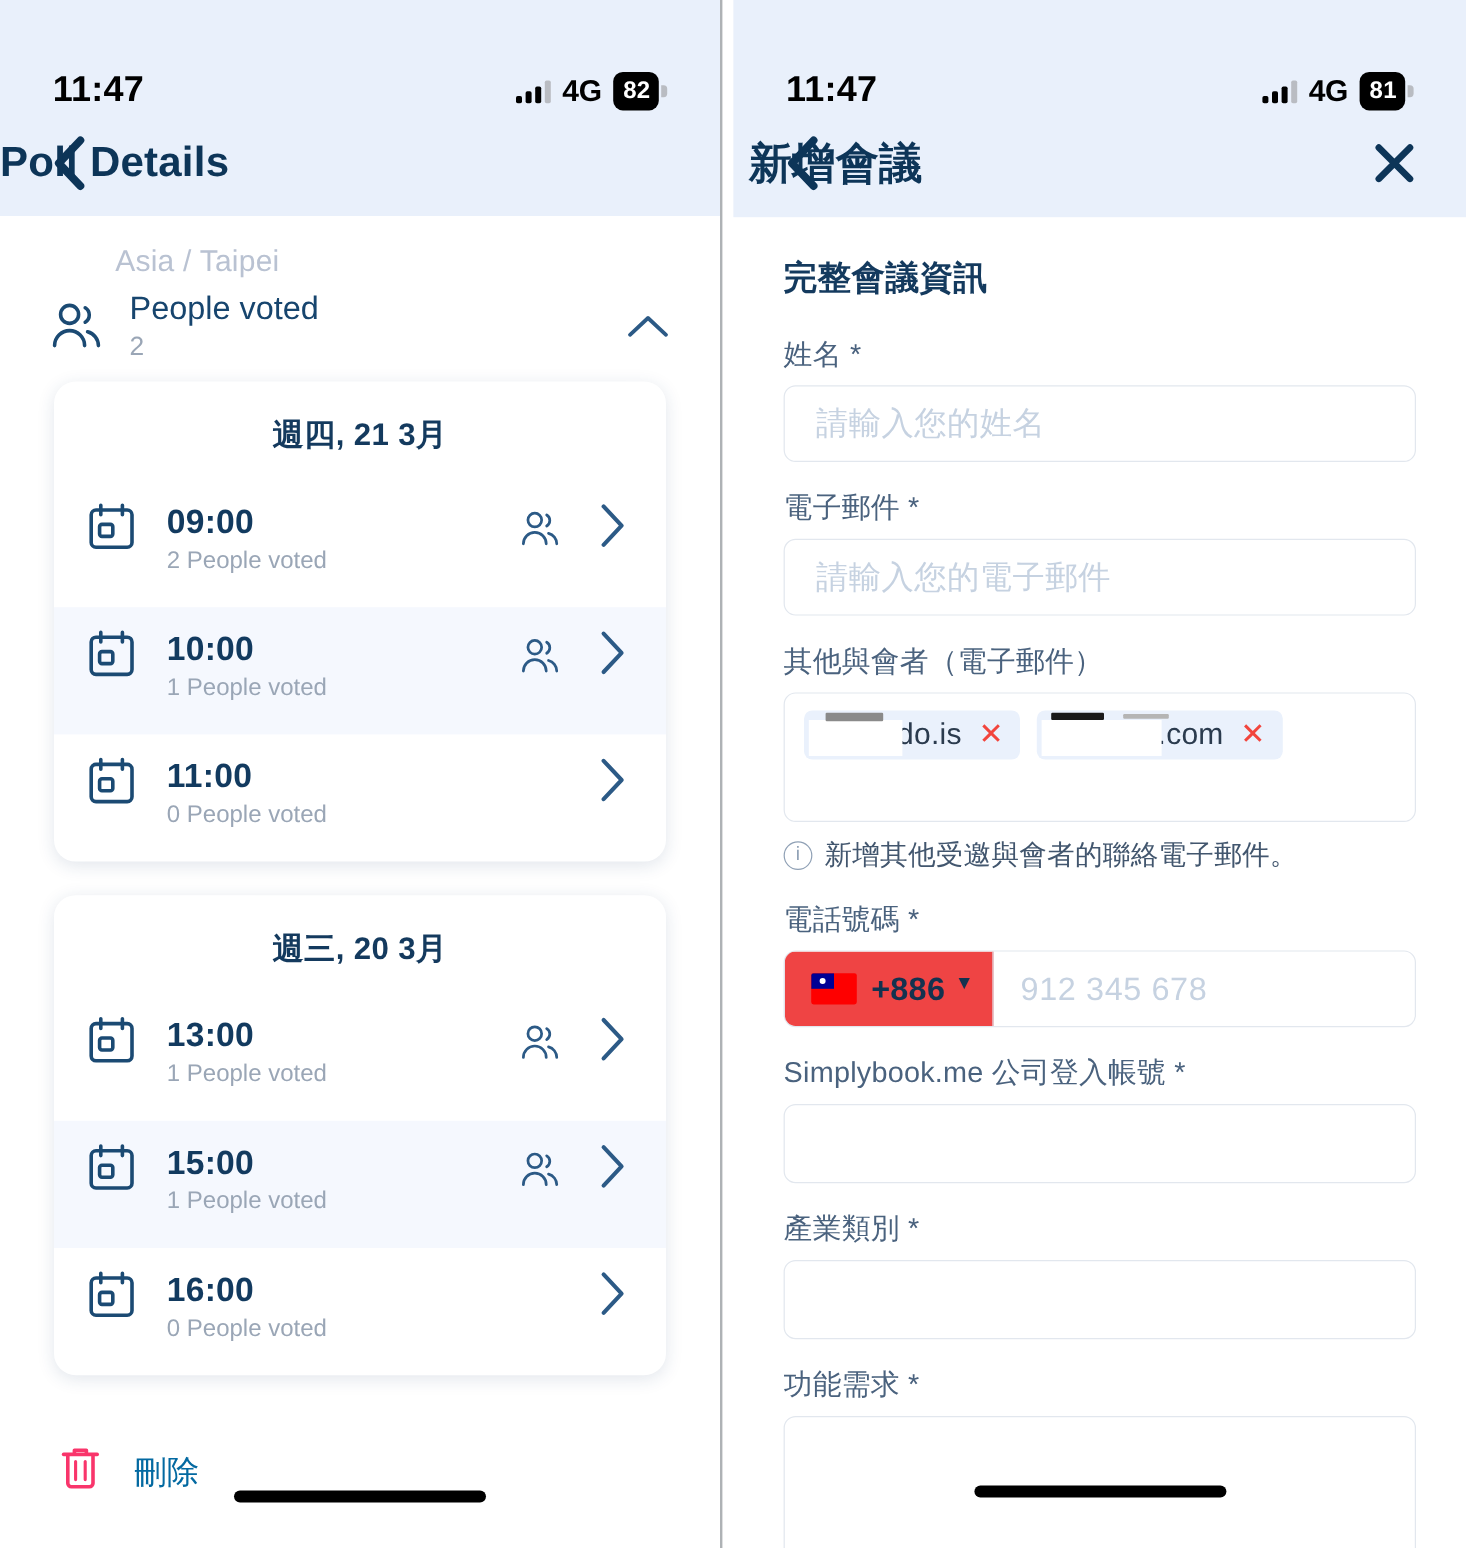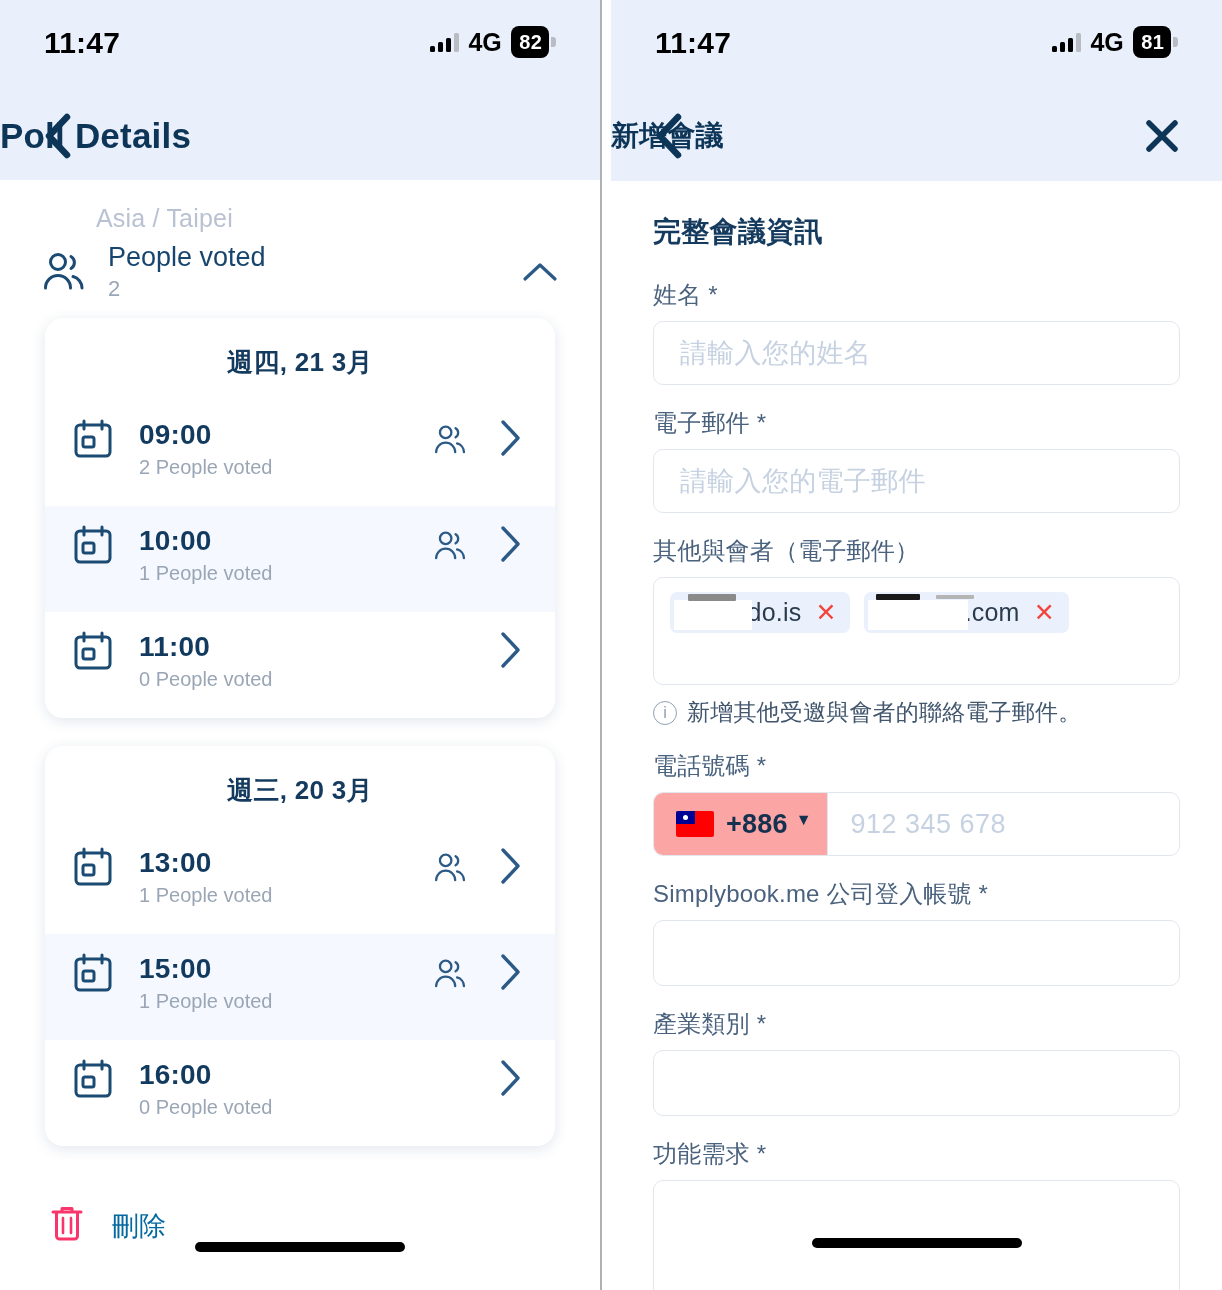--- a/index.html
+++ b/index.html
@@ -15,21 +15,21 @@
   .panel-left  { width: 600px; }
   .divider { width: 2px; height: 1290px; background: #aeb2b5; flex: 0 0 2px; margin: 0 9px 0 0; }
   .panel-right { width: 611px; }
 
   
   .header-block { background: #e9f0fb; width: 100%; position: relative; z-index: 5; }
   .panel-left  .header-block { height: 180px; }
   .panel-right .header-block { height: 181px; }
 
   .statusbar {
-    height: 92px; display: flex; align-items: flex-start;
+    height: 92px; display: flex; align-items: flex-end;
     justify-content: space-between; padding: 26px 44px 0 44px;
   }
   .sb-time { font-size: 30px; font-weight: 700; color: #000; letter-spacing: 0.2px; }
   .sb-right { display: flex; align-items: center; gap: 10px; }
   .bars { display: flex; align-items: flex-end; gap: 3px; height: 19px; }
   .bars i { display: block; width: 5px; background: #000; border-radius: 1.5px; }
   .bars i:nth-child(1) { height: 6px; }
   .bars i:nth-child(2) { height: 10px; }
   .bars i:nth-child(3) { height: 14px; }
   .bars i:nth-child(4) { height: 19px; background: #b9bcc2; }
@@ -48,21 +48,21 @@
   .navbar {
     height: 88px; display: flex; align-items: center;
     padding: 0 42px; position: relative;
   }
   .nav-back { width: 44px; cursor: pointer; display: flex; align-items: center; }
   .nav-title {
     position: absolute; left: 0; right: 0; text-align: left;
     font-size: 35px; font-weight: 700; color: #0d3558; letter-spacing: 0.2px;
     pointer-events: none;
   }
-  .panel-right .nav-title { font-size: 28px; }
+  .panel-right .nav-title { font-size: 36px; margin-left: 13px; }
   .nav-close { margin-left: auto; cursor: pointer; display: flex; align-items: center; }
 
   
   .lp-body { position: relative; }
   .tz-clip {
     position: absolute; top: -22px; left: 96px;
     font-size: 25px; color: #b9c2d2; letter-spacing: 0.2px;
   }
 
   .people-row {
@@ -139,21 +139,21 @@
     font-size: 16px; display: flex; align-items: center;
     justify-content: center; flex: 0 0 24px; font-style: normal;
   }
   .hint-text { font-size: 23px; color: #42566e; letter-spacing: 0.2px; }
 
   .phone-box {
     border: 1.5px solid #e2e7ee; border-radius: 10px;
     height: 64px; display: flex; align-items: stretch; overflow: hidden; background: #fff;
   }
   .phone-cc {
-    background: #fca5a5; display: flex; align-items: center; gap: 12px;
+    background: #ef4444; display: flex; align-items: center; gap: 12px;
     padding: 0 16px 0 22px; border-right: 1.5px solid #e2e7ee;
   }
   .flag {
     width: 38px; height: 26px; background: #fe0000; position: relative;
     border-radius: 2px; flex: 0 0 38px; overflow: hidden;
   }
   .flag .canton { position: absolute; left: 0; top: 0; width: 19px; height: 13px; background: #000095; }
   .flag .sun { position: absolute; left: 7px; top: 4.2px; width: 5px; height: 5px; background: #fff; border-radius: 50%; }
   .phone-code { font-size: 27px; font-weight: 700; color: #14324f; letter-spacing: 0.2px; }
   .phone-caret { font-size: 16px; color: #14324f; margin-left: -4px; margin-top: -8px; }

